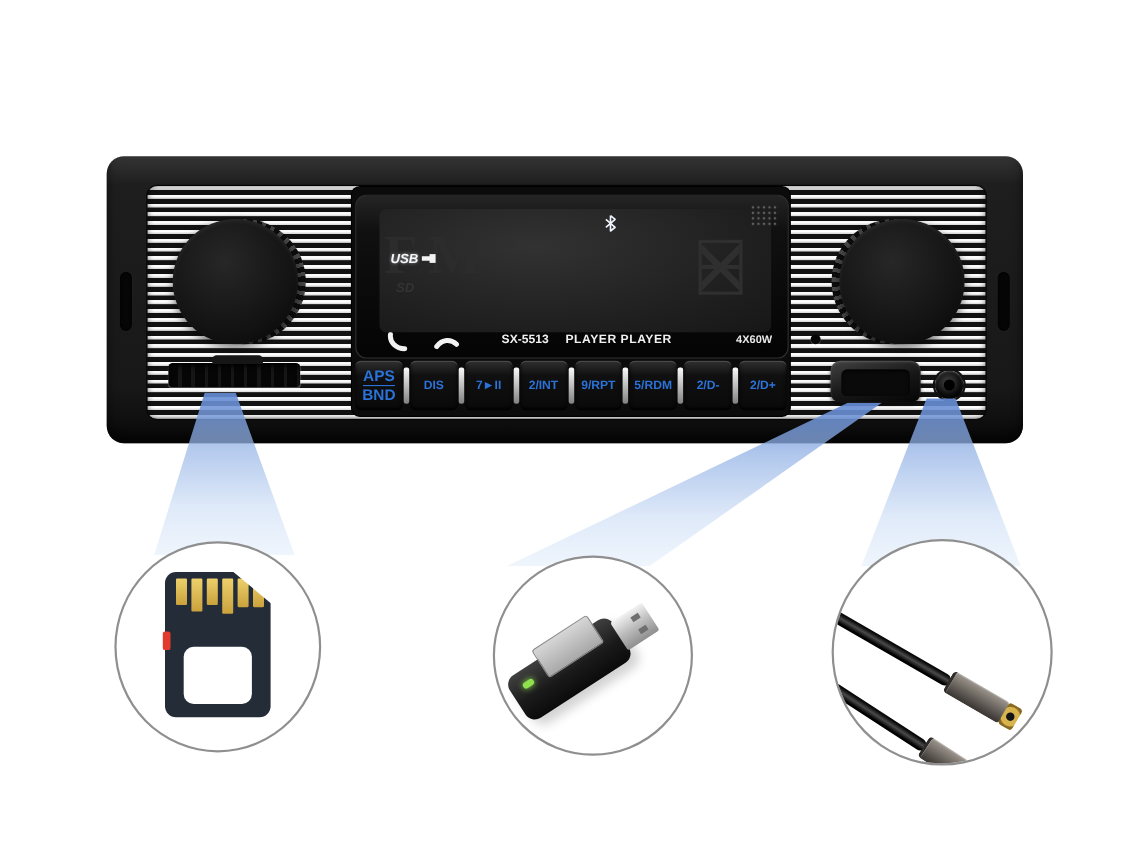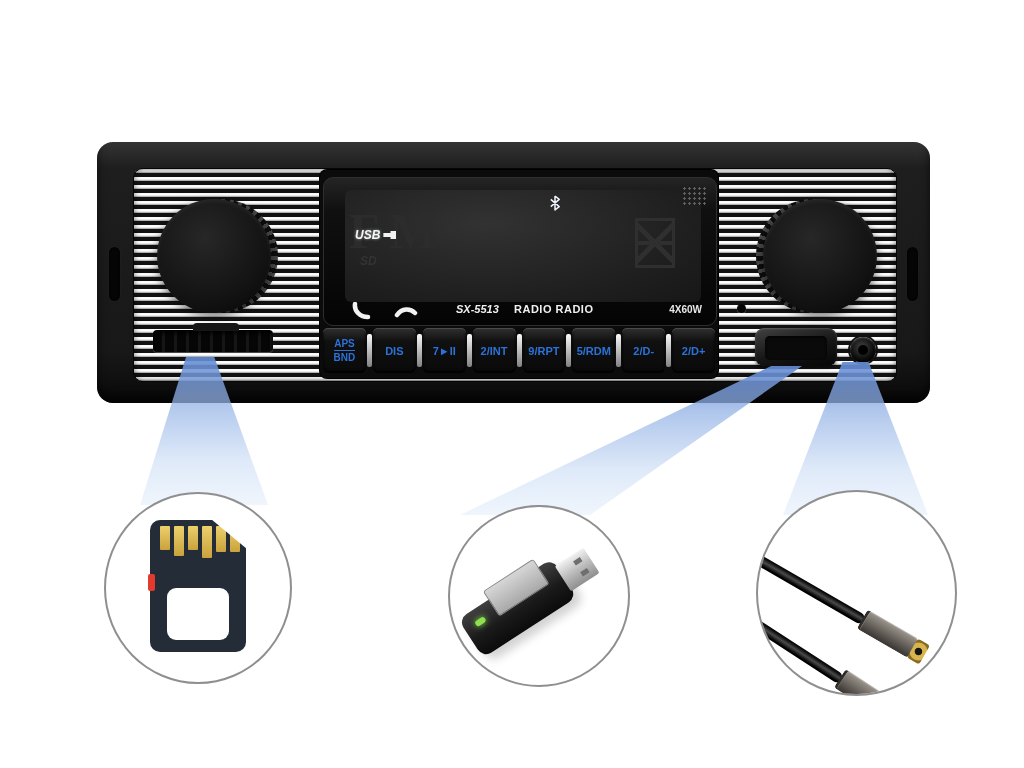--- a/index.html
+++ b/index.html
@@ -88,31 +88,31 @@
     background-image:
       linear-gradient(45deg,transparent 45%,#2f2f2f 45% 55%,transparent 55%),
       linear-gradient(135deg,transparent 45%,#2f2f2f 45% 55%,transparent 55%),
       linear-gradient(180deg,transparent 46%,#2f2f2f 46% 54%,transparent 54%);}
   .mic-grid{position:absolute;right:8px;top:8px;width:26px;height:20px;opacity:.85;
     background-image:radial-gradient(#6d6d6d 1px,transparent 1.4px);background-size:5px 5px;}
   .bezel-row{position:absolute;left:0;bottom:2px;width:100%;height:24px;}
   .bezel-row svg{position:absolute;top:3px;}
   .ph-answer{left:26px;}
   .ph-end{left:70px;}
-  .model-label{position:absolute;left:132px;top:4px;font-size:11px;font-weight:bold;color:#f0f0f0;font-style:italic;}
+  .model-label{position:absolute;left:132px;top:4px;font-size:11px;font-weight:bold;color:#f0f0f0;}
   .player-label{position:absolute;left:190px;top:4px;font-size:11px;font-weight:bold;color:#f0f0f0;letter-spacing:.5px;}
   .power-label{position:absolute;right:14px;top:5px;font-size:10px;font-weight:bold;color:#e8e8e8;}
 
   
   .keys{position:absolute;left:3px;top:158px;width:392px;height:45px;display:flex;align-items:stretch;}
   .key{flex:1;display:flex;flex-direction:column;align-items:center;justify-content:center;
     background:linear-gradient(180deg,#303030,#101010 30%,#0a0a0a);border-radius:5px;
     box-shadow:inset 0 1px 0 #4a4a4a,inset 0 -2px 3px #000;
     color:var(--key-text,#2b72d9);font-size:11px;font-weight:bold;white-space:nowrap;}
-  .key .small{font-size:10px;line-height:1.1;}
+  .key .small{font-size:14px;line-height:1.1;}
   .key .underl{border-bottom:1.5px solid var(--key-text,#2b72d9);padding-bottom:1px;margin-bottom:1px;}
   .sep{flex:none;width:5px;margin:6px 1px;border-radius:2px;
     background:linear-gradient(180deg,#fafafa,#818181);}
 
   
   .callout{position:absolute;background:#fff;border:2px solid #8f8f8f;border-radius:50%;
     overflow:hidden;z-index:10;}
   #c-sd {left:104px;top:492px;width:184px;height:188px;}
   #c-usb{left:448px;top:505px;width:178px;height:178px;}
   #c-aux{left:756px;top:490px;width:197px;height:202px;}
@@ -207,21 +207,21 @@
         </div>
         <div class="mic-grid"></div>
         <div class="bezel-row">
           <svg class="ph-answer" width="24" height="18" viewBox="0 0 24 18">
             <path d="M5 2 C4 9 10 15 18 15" fill="none" stroke="#f2f2f2" stroke-width="4.5" stroke-linecap="round"></path>
           </svg>
           <svg class="ph-end" width="24" height="18" viewBox="0 0 24 18">
             <path d="M3 13 C8 6 16 6 21 11" fill="none" stroke="#f2f2f2" stroke-width="4.5" stroke-linecap="round"></path>
           </svg>
           <span class="model-label">SX-5513</span>
-          <span class="player-label">RADIO RADIO</span>
+          <span class="player-label">PLAYER PLAYER</span>
           <span class="power-label">4X60W</span>
         </div>
       </div>
 
       <div class="keys">
         <div class="key">
           <span class="small underl">APS</span>
           <span class="small">BND</span>
         </div>
         <div class="sep"></div>

